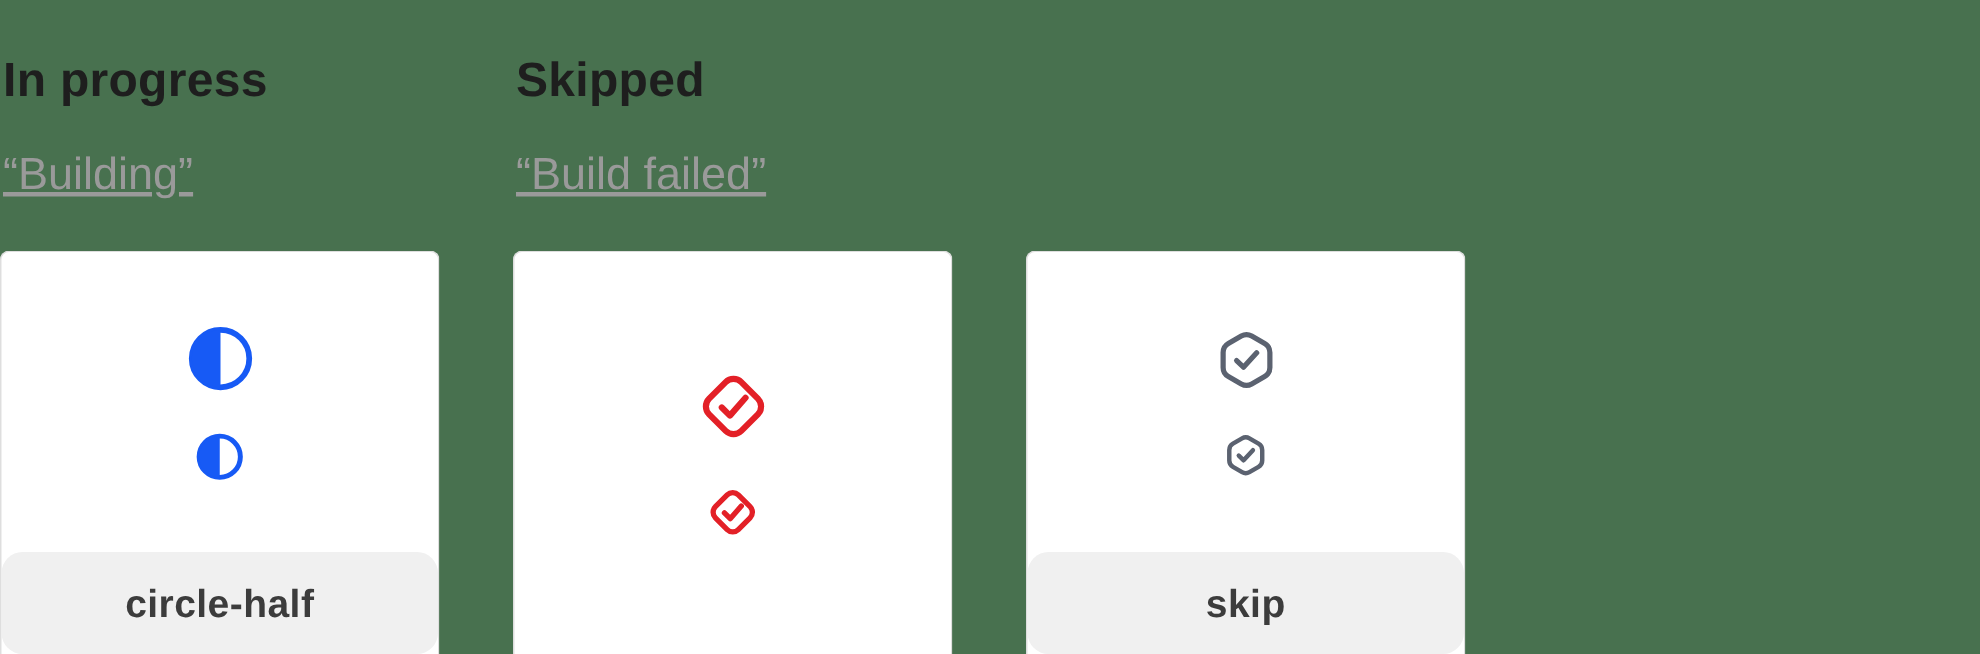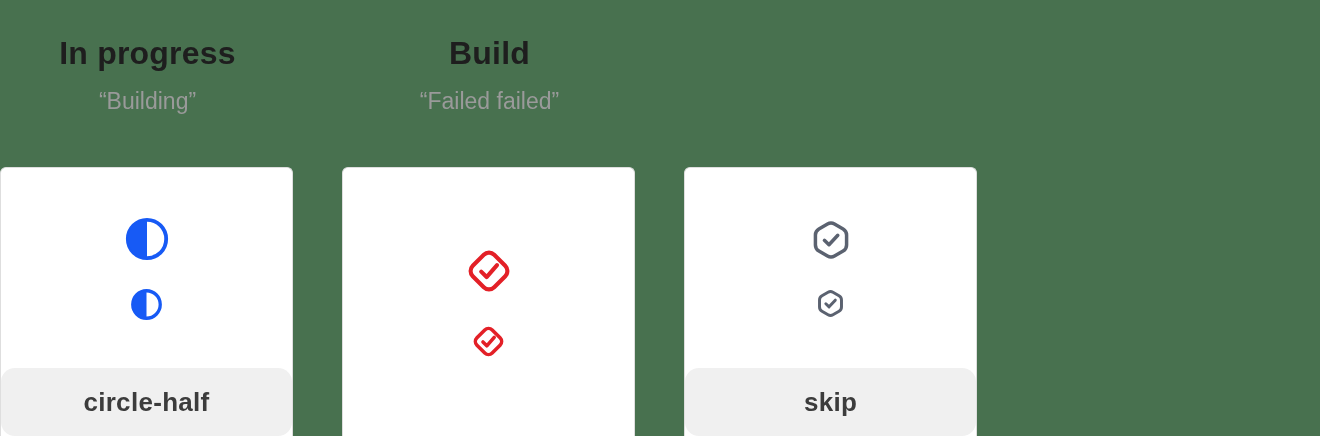--- a/index.html
+++ b/index.html
@@ -18,38 +18,38 @@
     width: 1320px;
     height: 436px;
     display: flex;
   }
   .col {
     position: relative;
     width: 293px;
     height: 436px;
     margin-right: 49px;
     flex: 0 0 auto;
-    text-align: center;
   }
   .col:last-child { margin-right: 0; }
 
   .status-title {
     margin: 34px 0 0 2px;
     font-size: 32px;
     line-height: 38px;
     font-weight: 700;
     letter-spacing: 0.2px;
     color: #1e1e1e;
   }
   .status-subtitle {
-    margin: 16px 0 0 2px;
-    font-size: 23px;
+    margin: 32px 0 0 2px;
+    font-size: 30px;
     line-height: 26px;
     font-weight: 400;
     color: #9a9a9a;
+    text-decoration: underline;
   }
 
   .card {
     position: absolute;
     top: 167px;
     bottom: 0;
     left: 0;
     right: 0;
     background: #ffffff;
     border: 1px solid #dedede;
@@ -105,22 +105,22 @@
         </svg>
       </div>
       <div class="card-footer">
         <span class="icon-label">circle-half</span>
       </div>
     </div>
   </div>
 
 
   <div class="col">
-    <h2 class="status-title">Build</h2>
-    <div class="status-subtitle">“Failed failed”</div>
+    <h2 class="status-title">Skipped</h2>
+    <div class="status-subtitle">“Build failed”</div>
     <div class="card">
       <div class="icons" style="color: rgb(227, 32, 39);">
         <svg width="52" height="52" viewBox="0 0 24 24">
           <g transform="rotate(45 12 12)">
             <rect x="5" y="5" width="14" height="14" rx="3.4" fill="none" stroke="currentColor" stroke-width="1.9"></rect>
           </g>
           <path d="M8.4 12.3 L10.9 14.8 L15.7 9.3" fill="none" stroke="currentColor" stroke-width="1.9" stroke-linecap="round" stroke-linejoin="round"></path>
         </svg>
         <svg width="37" height="37" viewBox="0 0 24 24">
           <g transform="rotate(45 12 12)">

